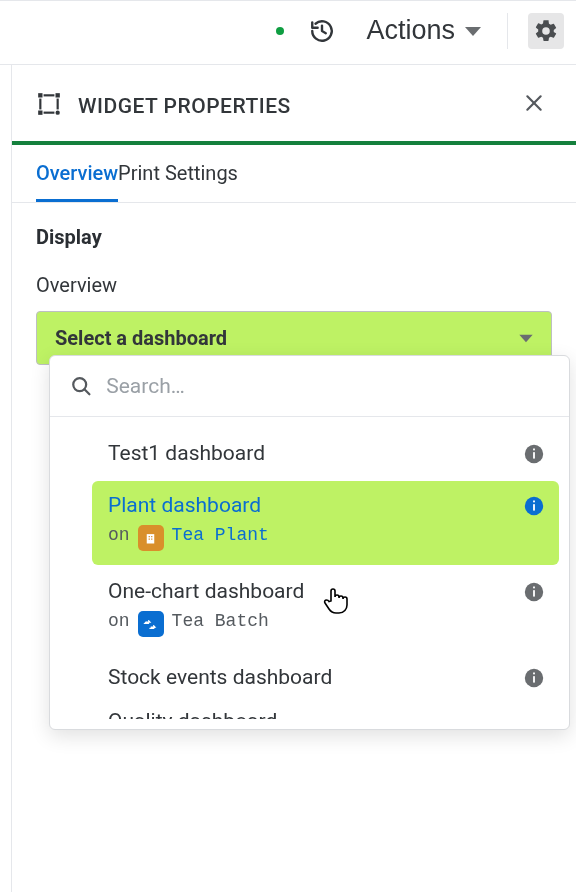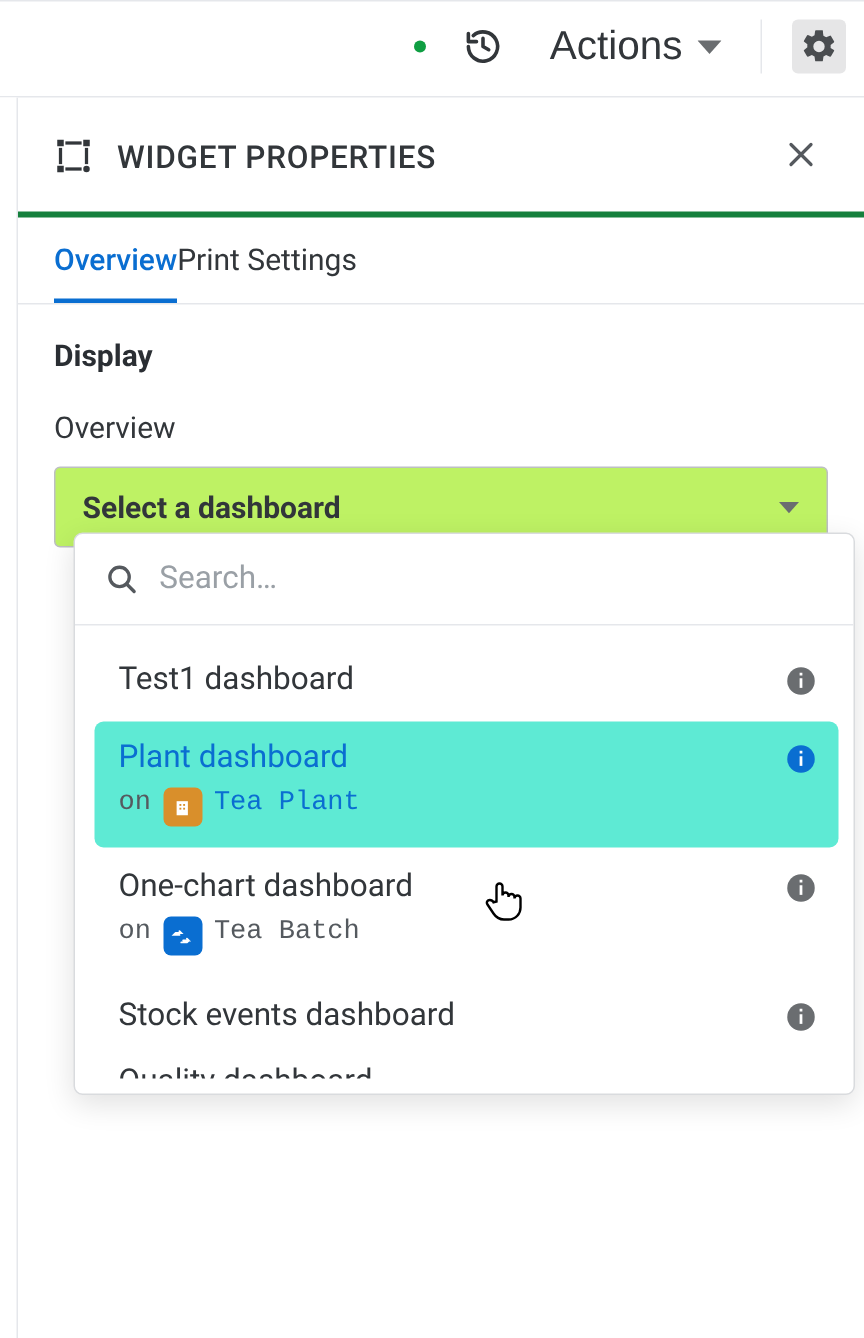--- a/index.html
+++ b/index.html
@@ -139,33 +139,34 @@
     }
     .search-input {
       border: none; outline: none; font-size: 21px; color:#6a6d70;
       width: 100%; background: transparent;
       font-family: inherit;
     }
     .search-input::placeholder { color:#9aa0a6; }
 
     .options {
       padding: 10px 6px 8px 9px;
+      margin-left: 29px;
     }
     .option {
       padding: 12px 16px 14px 16px;
       border-radius: 6px;
       margin: 2px 4px;
       cursor: pointer;
       position: relative;
     }
     .option .title {
       font-size: 21px; color: #32363a;
     }
     .option.selected {
-      background: #5eead4;
+      background: #bef264;
     }
     .option.selected .title { color: #0a6ed1; }
     .sub {
       display:flex; align-items:flex-start; gap:8px;
       margin-top: 8px;
       font-size: 18px; color: #555a5f; font-family: Liberation Mono, monospace;
     }
     .option.selected .sub-link { color:#0a6ed1; }
     .sub .chip {
       display:inline-flex; align-items:center; justify-content:center;

